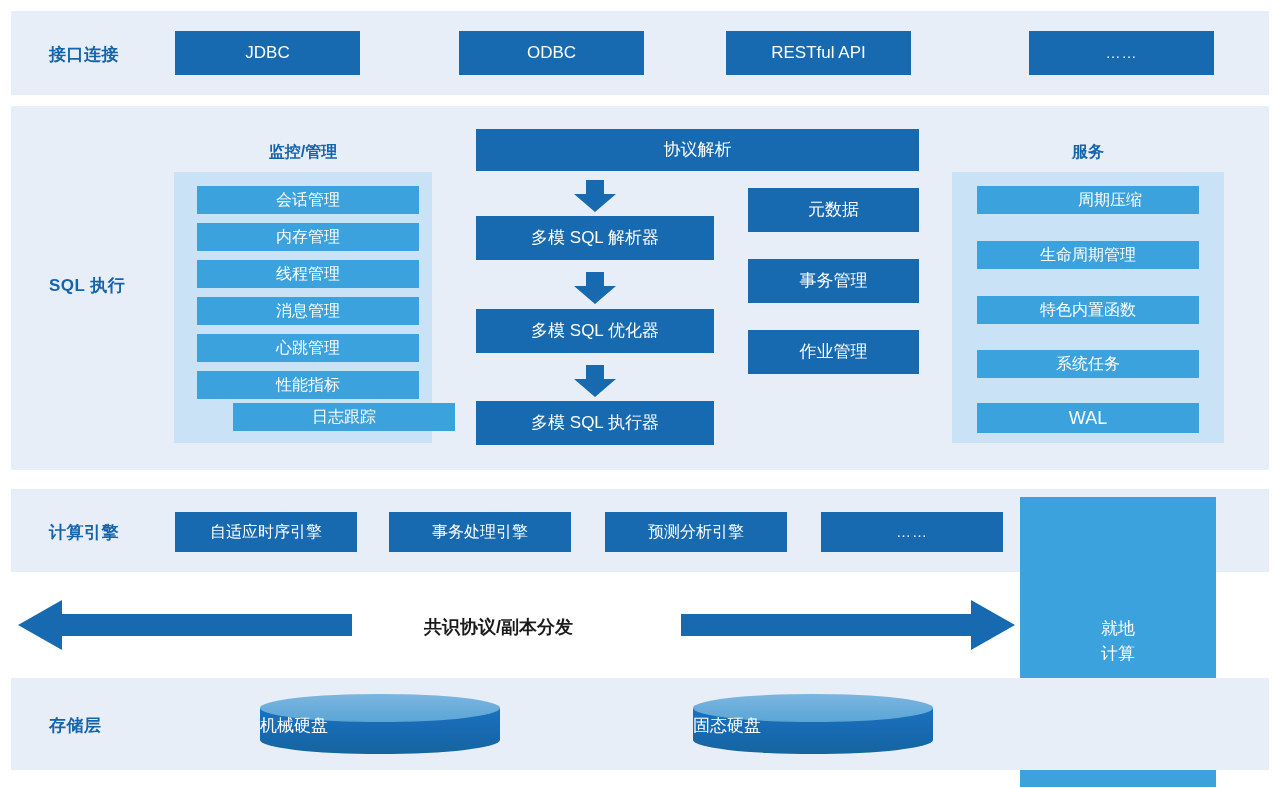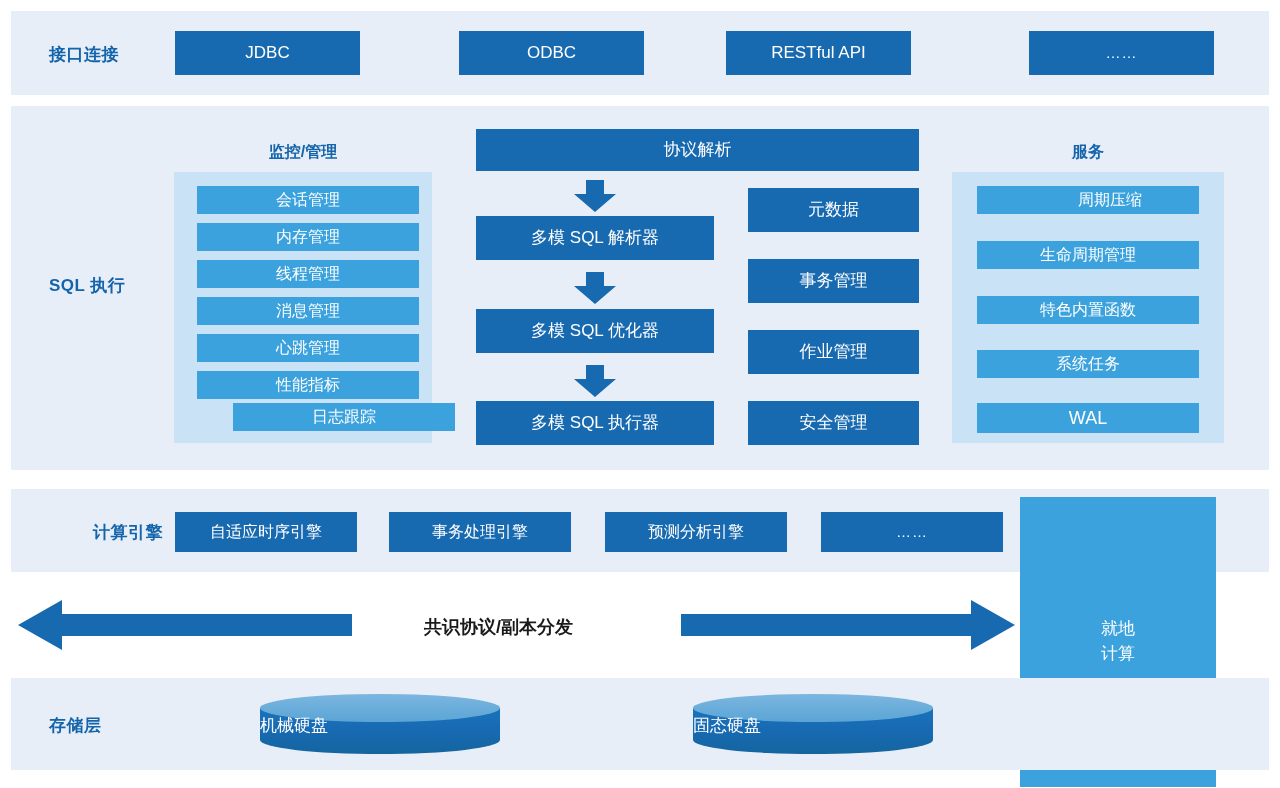--- a/index.html
+++ b/index.html
@@ -193,23 +193,20 @@
 
   <div class="dbox" style="left:748px; top:188px; width:171px; height:44px;">
     <span>元数据</span>
   </div>
   <div class="dbox" style="left:748px; top:259px; width:171px; height:44px;">
     <span>事务管理</span>
   </div>
   <div class="dbox" style="left:748px; top:330px; width:171px; height:44px;">
     <span>作业管理</span>
   </div>
-  <div class="dbox" style="left:748px; top:401px; width:171px; height:44px;">
-    <span>安全管理</span>
-  </div>
 
   <div class="group-title" style="left:962px; top:142px; width:252px;">服务</div>
   <div class="group-panel" style="left:952px; top:172px; width:272px; height:271px;"></div>
 
   <div class="pill" style="left:977px; top:186px; width:222px; height:28px;padding-left:44px;">
     <span>周期压缩</span>
   </div>
   <div class="pill" style="left:977px; top:241px; width:222px; height:28px;">
     <span>生命周期管理</span>
   </div>
@@ -218,21 +215,21 @@
   </div>
   <div class="pill" style="left:977px; top:350px; width:222px; height:28px;">
     <span>系统任务</span>
   </div>
   <div class="pill" style="left:977px; top:403px; width:222px; height:30px; font-size:18px;">
     <span>WAL</span>
   </div>
 
   <div class="band" style="left:11px; top:489px; width:1258px; height:83px;"></div>
 
-  <div class="row-label" style="left:49px; top:521px;margin-left:44px;">计算引擎</div>
+  <div class="row-label" style="left:49px; top:521px;">计算引擎</div>
 
   <div class="dbox small" style="left:175px; top:512px; width:182px; height:40px;">
     <span>自适应时序引擎</span>
   </div>
   <div class="dbox small" style="left:389px; top:512px; width:182px; height:40px;">
     <span>事务处理引擎</span>
   </div>
   <div class="dbox small" style="left:605px; top:512px; width:182px; height:40px;">
     <span>预测分析引擎</span>
   </div>

